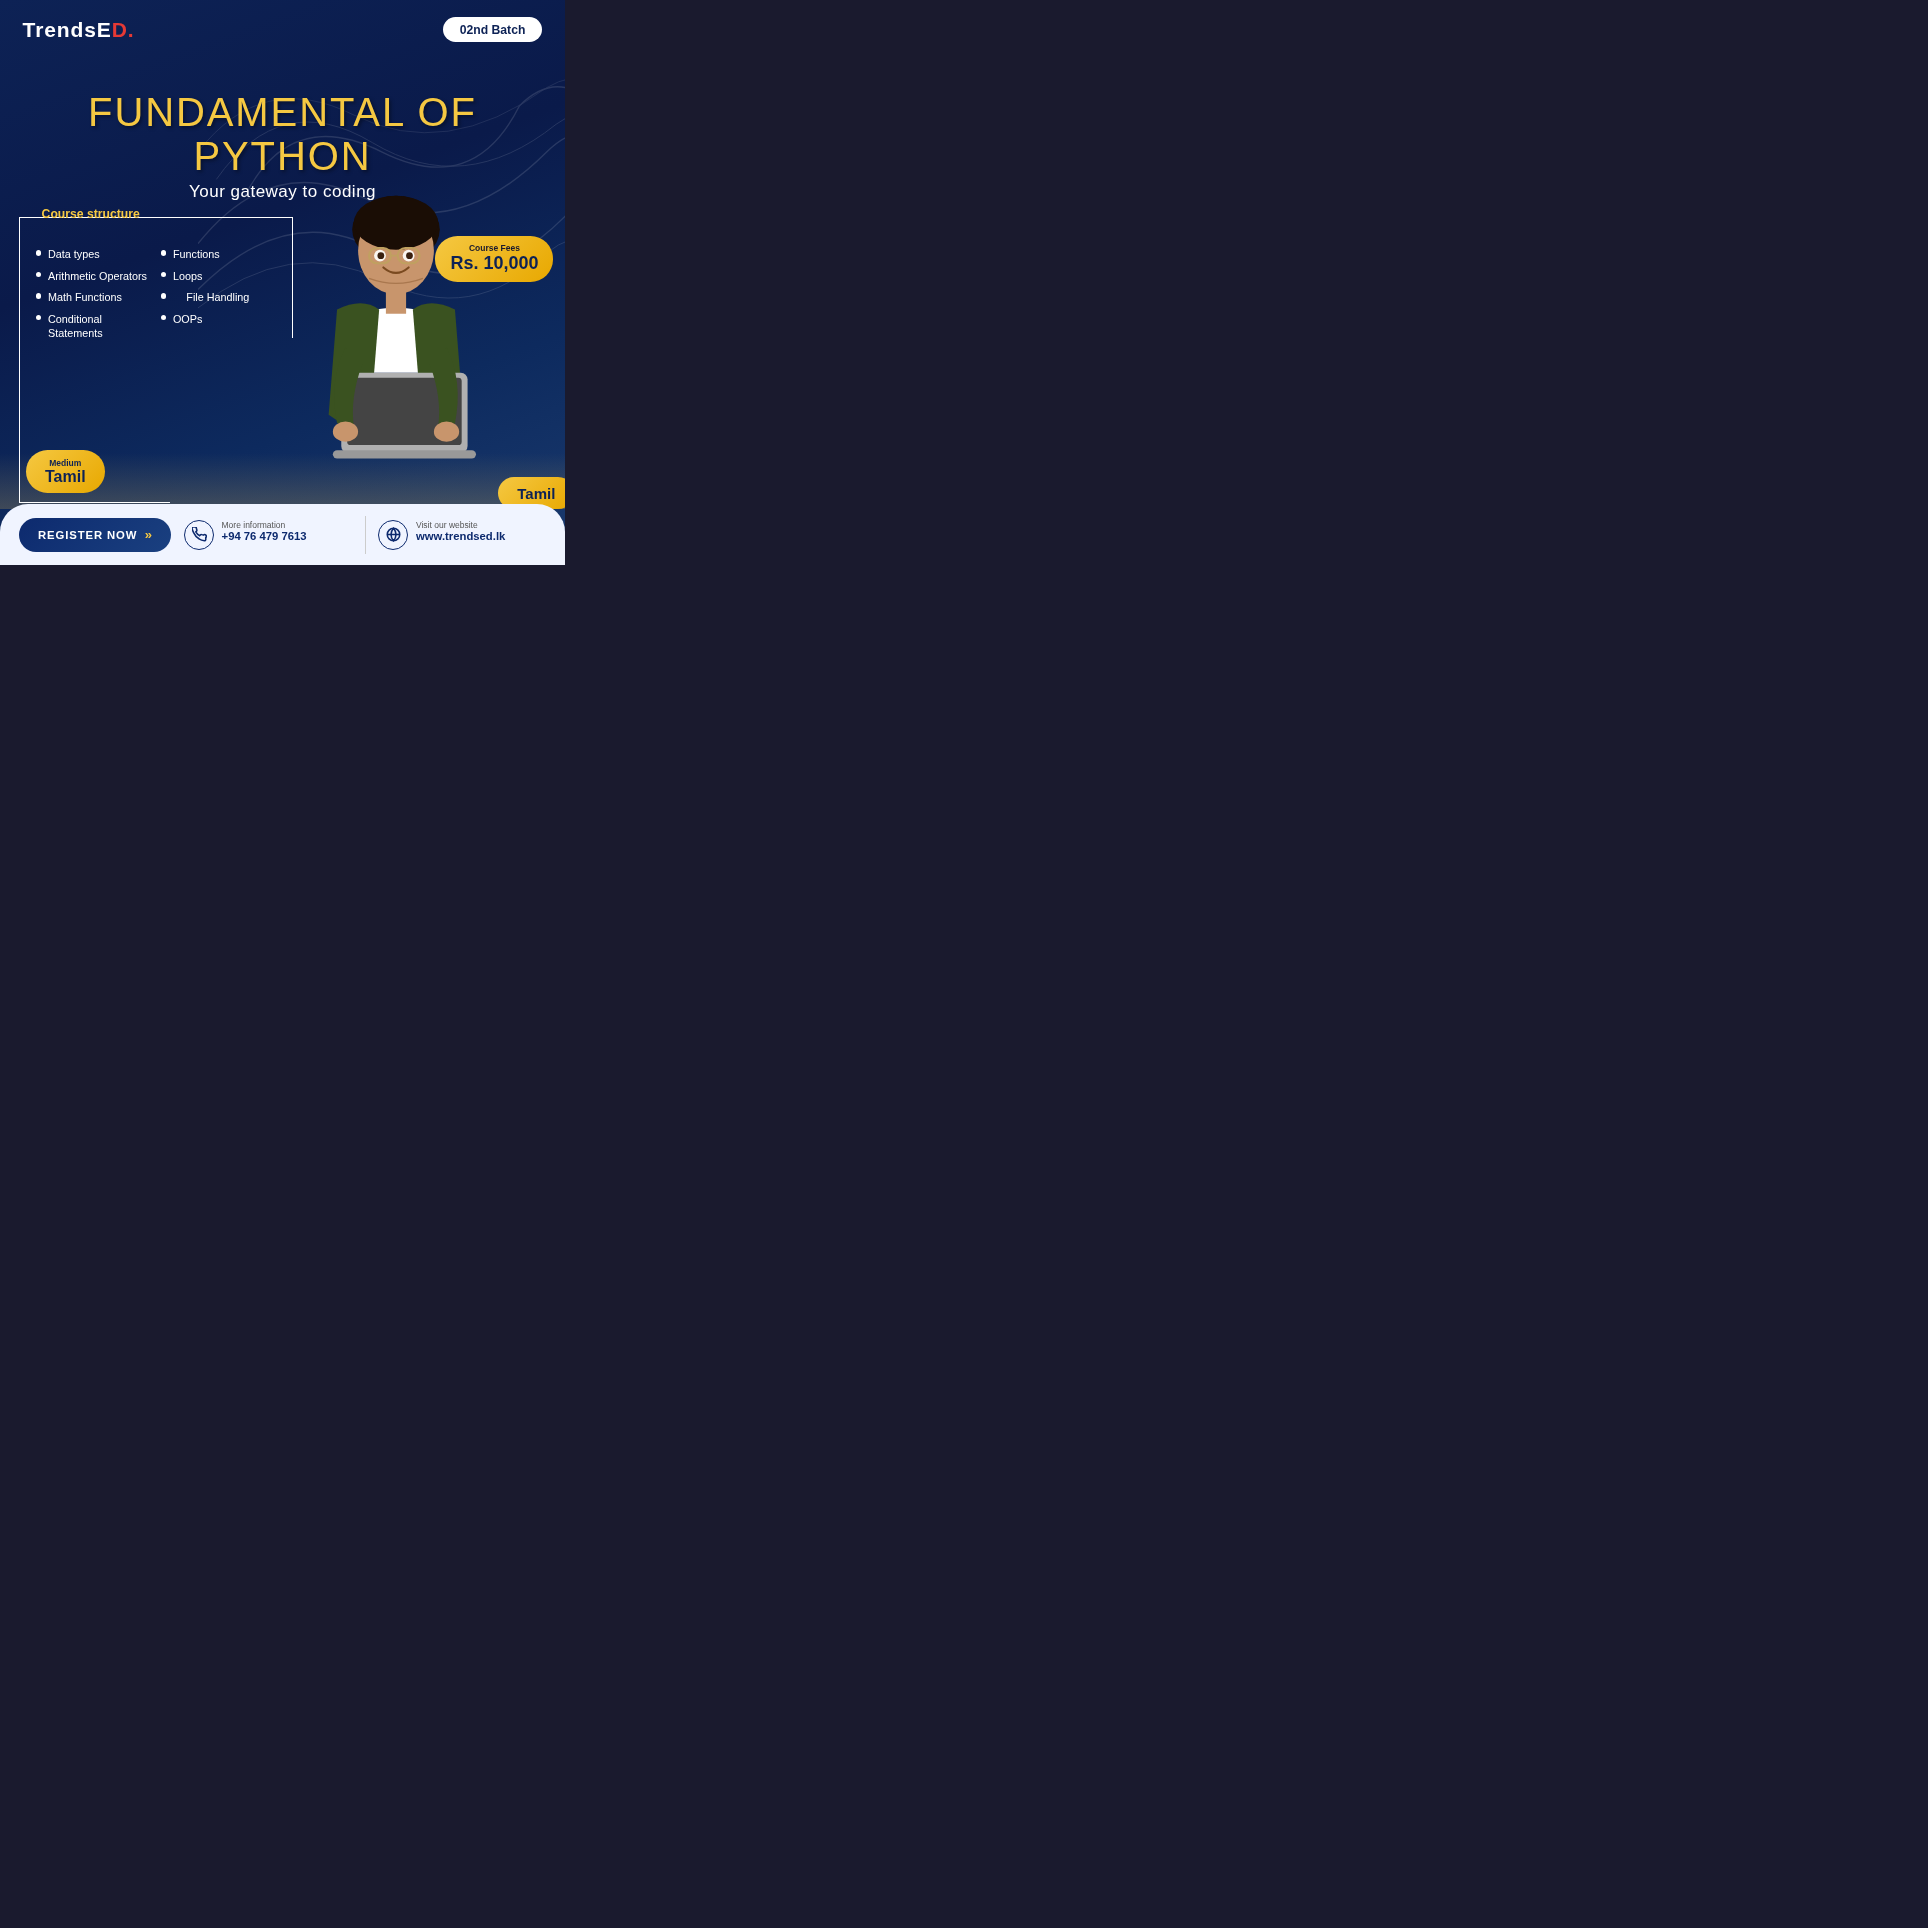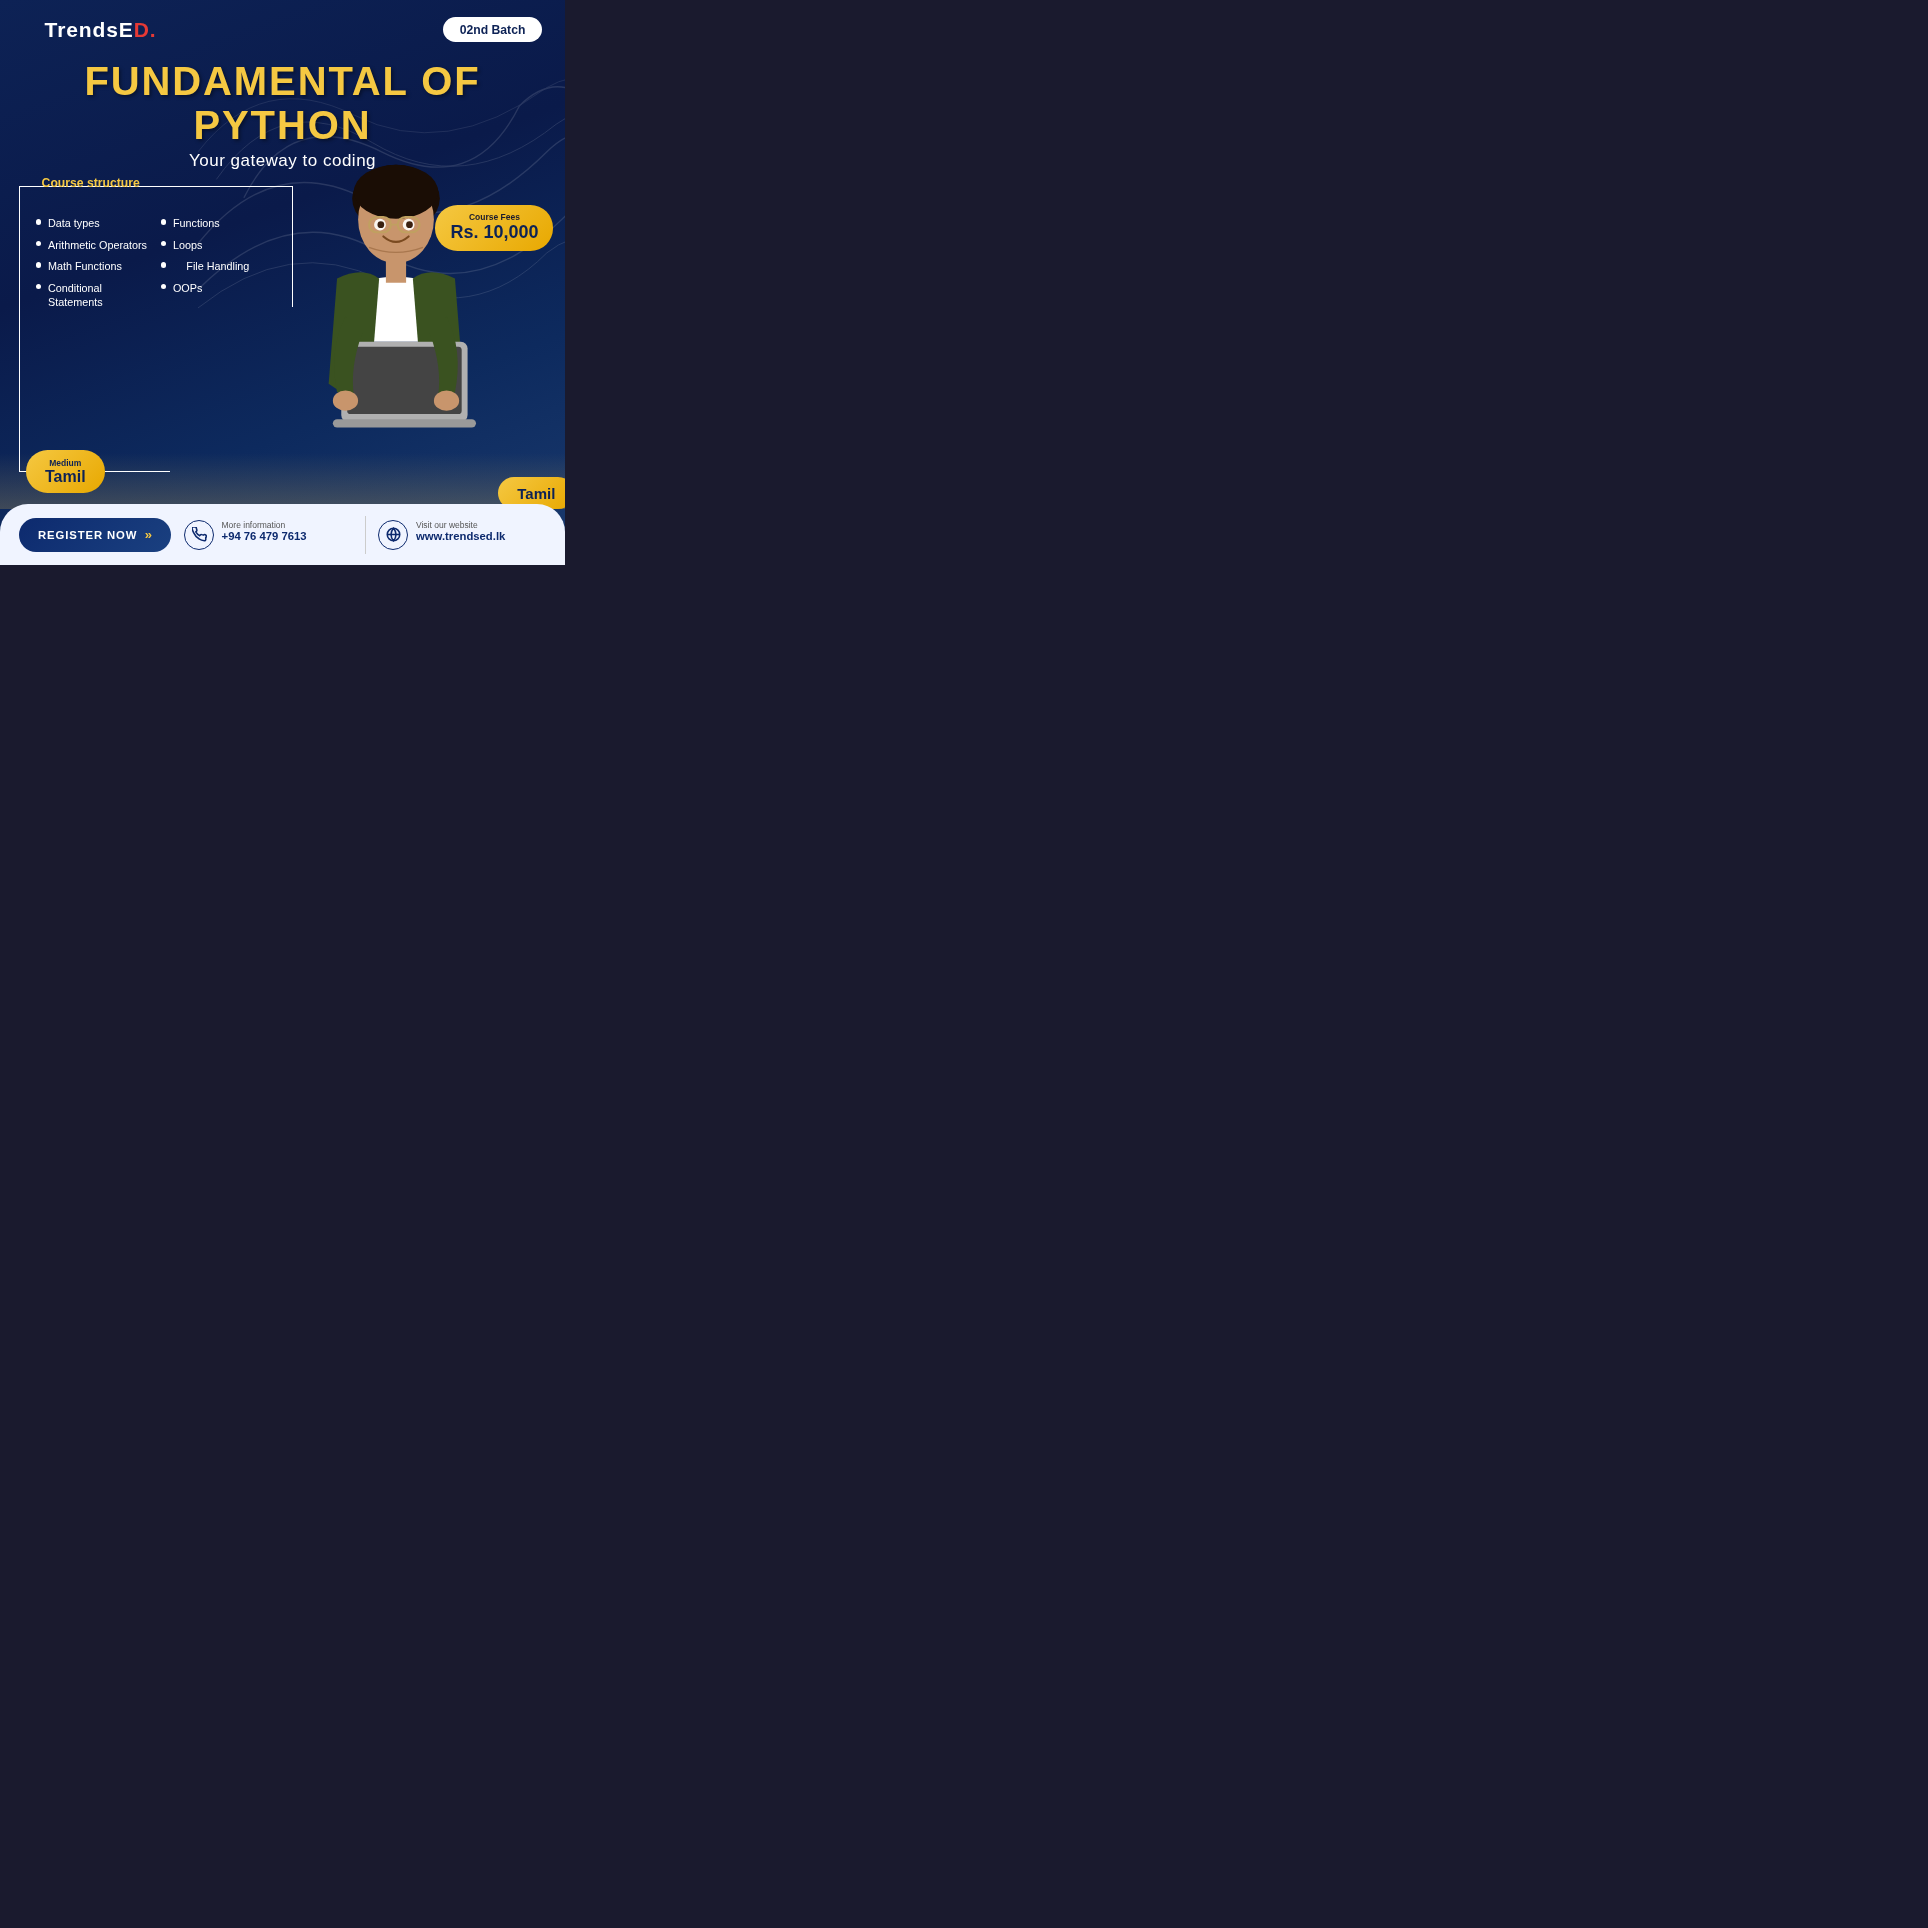--- a/index.html
+++ b/index.html
@@ -59,26 +59,27 @@
     
     .title-section {
       text-align: center;
       padding: 7.5px 19px 5.6px;
       position: relative;
       z-index: 10;
     }
 
     .main-title {
       font-size: 40px;
-      font-weight: 700;
+      font-weight: 400;
       color: #f5c842;
       text-transform: uppercase;
       letter-spacing: 1.9px;
       line-height: 1.1;
       text-shadow: 1.9px 1.9px 3.8px rgba(0,0,0,0.4);
+      margin-top: 31px;
     }
 
     .subtitle {
       font-size: 17px;
       color: white;
       font-weight: 400;
       margin-top: 3.8px;
       letter-spacing: 0.5px;
     }
 
@@ -346,21 +347,21 @@
     <path d="M50,200 Q100,100 200,150 Q300,200 350,100 Q400,50 450,120" stroke="white" stroke-width="1.5" fill="none"></path>
     <path d="M0,250 Q80,150 180,200 Q280,250 380,150 Q430,100 480,170" stroke="white" stroke-width="1.5" fill="none"></path>
     <path d="M0,300 Q100,200 200,260 Q300,320 400,220 Q450,180 500,230" stroke="white" stroke-width="1.5" fill="none"></path>
     <path d="M20,180 Q90,80 190,140 Q290,200 390,120 Q430,90 470,140" stroke="white" stroke-width="1" fill="none"></path>
     <path d="M0,320 Q100,240 200,290 Q300,340 380,260 Q430,220 490,270" stroke="white" stroke-width="1" fill="none"></path>
     <path d="M0,150 Q70,60 170,110 Q270,160 380,80 Q430,50 490,100" stroke="white" stroke-width="0.8" fill="none"></path>
   </svg>
 
   <div class="header">
     <div class="logo">
-      <span style="color:white;margin-left:22px;">Trends</span><span style="color:white;">E</span><span style="color:#e53935;">D</span><span class="logo-dot">.</span>
+      <span style="color:white;">Trends</span><span style="color:white;">E</span><span style="color:#e53935;">D</span><span class="logo-dot">.</span>
     </div>
     <div class="batch-badge">02nd Batch</div>
   </div>
 
   <div class="title-section">
     <div class="main-title">FUNDAMENTAL OF PYTHON</div>
     <div class="subtitle">Your gateway to  coding</div>
   </div>
 
   <div class="main-content">

